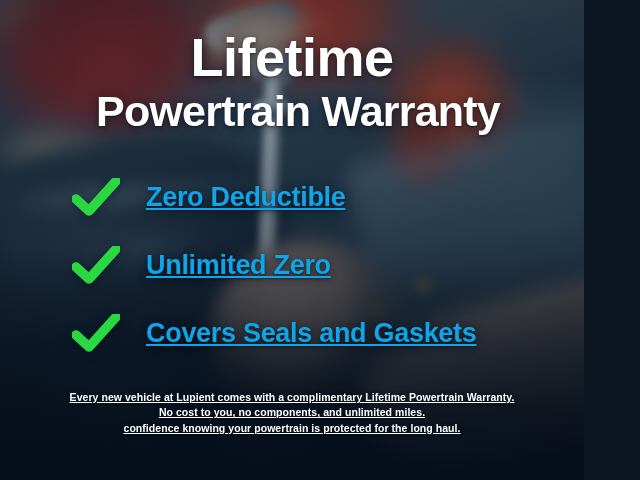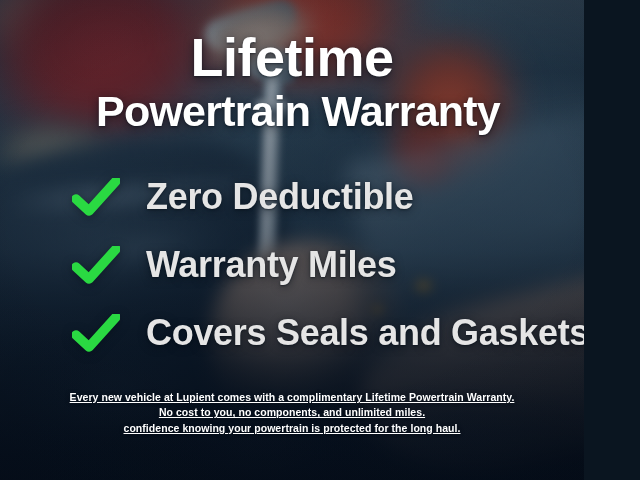--- a/index.html
+++ b/index.html
@@ -333,26 +333,27 @@
     height: 42px;
     flex: 0 0 74px;
     display: flex;
     align-items: center;
   }
   .check-svg {
     display: block;
     filter: drop-shadow(0 2px 5px rgba(4,12,22,0.5));
   }
   .bullet-label {
-    color: #e5e5e5;
+    color: #0ea5e9;
     font-weight: bold;
-    font-size: 36px;
+    font-size: 27px;
     letter-spacing: -0.3px;
     white-space: nowrap;
     text-shadow: 0 2px 8px rgba(4,12,22,0.55), 0 1px 2px rgba(4,12,22,0.5);
+    text-decoration: underline;
   }
 
   .footnote {
     position: absolute;
     left: 30px;
     right: 30px;
     top: 390px;
     text-align: center;
     color: #ffffff;
     font-weight: bold;
@@ -415,21 +416,21 @@
         </span>
         <span class="bullet-label">Zero Deductible</span>
       </div>
 
       <div class="bullet">
         <span class="check-wrap">
           <svg class="check-svg" width="48" height="38" viewBox="0 0 48 38" aria-hidden="true">
             <path d="M4 21 L17 33 L44 3" fill="none" stroke="#2ad942" stroke-width="9.5" stroke-linecap="round" stroke-linejoin="round"></path>
           </svg>
         </span>
-        <span class="bullet-label">Warranty Miles</span>
+        <span class="bullet-label">Unlimited Zero</span>
       </div>
 
       <div class="bullet">
         <span class="check-wrap">
           <svg class="check-svg" width="48" height="38" viewBox="0 0 48 38" aria-hidden="true">
             <path d="M4 21 L17 33 L44 3" fill="none" stroke="#2ad942" stroke-width="9.5" stroke-linecap="round" stroke-linejoin="round"></path>
           </svg>
         </span>
         <span class="bullet-label">Covers Seals and Gaskets</span>
       </div>

